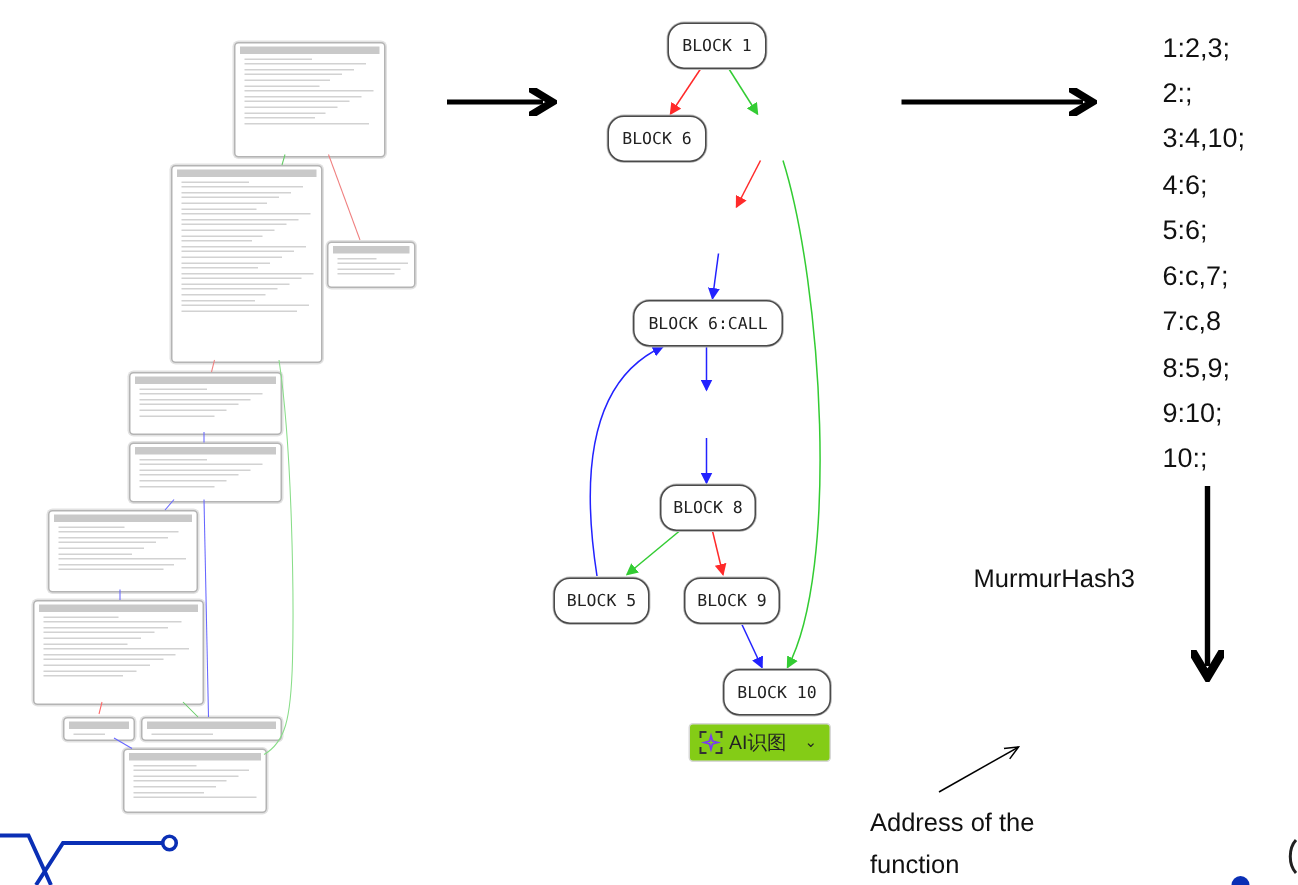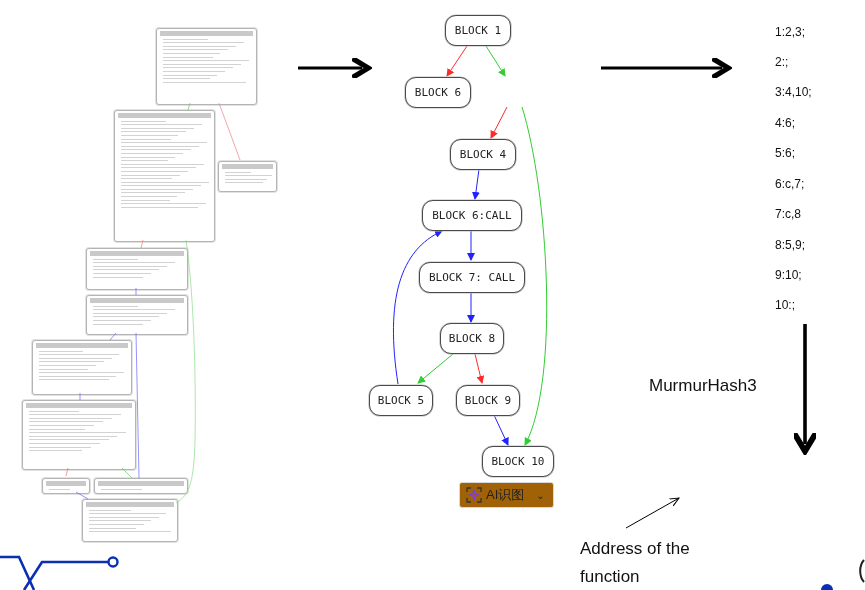--- a/index.html
+++ b/index.html
@@ -2,23 +2,23 @@
 <html><head>
 <meta charset="utf-8">
 <style>
   html, body { margin: 0; padding: 0; background: #ffffff; }
   body { width: 865px; height: 590px; position: relative; overflow: hidden; font-family: "Liberation Sans", sans-serif; }
   #stage { position: absolute; left: 0; top: 0; width: 798px; height: 590px; }
   .asm-block { position: absolute; background: #fff; border: 1px solid #b4b4b4; border-radius: 3px; box-shadow: 0 0 0 1px #e2e2e2; overflow: hidden; }
   .asm-head { height: 5px; margin: 2px 3px 1px 3px; background: #c9c9c9; }
   .asm-line { height: 1px; margin: 2.6px 6px 2.6px 6px; background: #d2d2d2; }
   .node { position: absolute; border: 1.3px solid #4a4a4a; border-radius: 11px; background: #fff; display: flex; align-items: center; justify-content: center; font-family: "DejaVu Sans Mono", monospace; font-size: 11px; color: #222; box-shadow: 0 0 0 0.6px #bbb; white-space: pre; }
-  .adj { position: absolute; left: 775px; font-family: "Liberation Sans", sans-serif; font-size: 12px; color: #111; line-height: 20px; }
+  .adj { position: absolute; left: 775px; font-family: "Liberation Sans", sans-serif; font-size: 18px; color: #111; line-height: 20px; }
   .label { position: absolute; font-family: "Liberation Sans", sans-serif; color: #111; }
-  .ai-btn { position: absolute; left: 459px; top: 482px; width: 95px; height: 26px; border: 1px solid #d8d8d8; border-radius: 3px; background: #a16207; display: flex; align-items: center; font-size: 13px; color: #222; box-sizing: border-box; padding-left: 6px; }
+  .ai-btn { position: absolute; left: 459px; top: 482px; width: 95px; height: 26px; border: 1px solid #d8d8d8; border-radius: 3px; background: #84cc16; display: flex; align-items: center; font-size: 13px; color: #222; box-sizing: border-box; padding-left: 6px; }
   .ai-btn .ai-icon { width: 16px; height: 16px; margin-right: 4px; }
   .ai-btn .chev { margin-left: 12px; font-size: 10px; }
 </style>
 </head>
 <body>
 
 <div id="stage">
 
   <div id="asm-graph">
       <div class="asm-block" style="left: 156px; top: 28px; width: 99px; height: 75px;">
@@ -193,23 +193,21 @@
       <path d="M0,557 L19,557 L34,590" stroke="#0a2fb5" stroke-width="2.6" fill="none"></path>
       <path d="M24,590 L42,562 L108,562" stroke="#0a2fb5" stroke-width="2.6" fill="none"></path>
       <circle cx="113" cy="562" r="4.5" stroke="#0a2fb5" stroke-width="2.4" fill="#fff"></circle>
       <path d="M821,590 a6,6 0 0,1 12,0" fill="#0a2fb5"></path>
       <path d="M864,560 a10,14 0 0,0 0,22" stroke="#222" stroke-width="2" fill="none"></path>
     </g>
   </svg>
 
   <div class="node" style="left:445px;top:15px;width:64px;height:29px;">BLOCK 1</div>
   <div class="node" style="left:405px;top:77px;width:64px;height:29px;">BLOCK 6</div>
-  <div class="node" style="left:450px;top:139px;width:64px;height:29px;">BLOCK 4</div>
   <div class="node" style="left:422px;top:200px;width:98px;height:29px;">BLOCK 6:CALL</div>
-  <div class="node" style="left:419px;top:262px;width:104px;height:29px;">BLOCK 7: CALL</div>
   <div class="node" style="left:440px;top:323px;width:62px;height:29px;">BLOCK 8</div>
   <div class="node" style="left:369px;top:385px;width:62px;height:29px;">BLOCK 5</div>
   <div class="node" style="left:456px;top:385px;width:62px;height:29px;">BLOCK 9</div>
   <div class="node" style="left:482px;top:446px;width:70px;height:29px;">BLOCK 10</div>
 
   <div class="ai-btn">
     <svg class="ai-icon" viewBox="0 0 16 16">
       <path d="M1,5 V1 H5 M11,1 H15 V5 M15,11 V15 H11 M5,15 H1 V11" stroke="#333" stroke-width="1.3" fill="none"></path>
       <path d="M8,3.5 L9,7 L12.5,8 L9,9 L8,12.5 L7,9 L3.5,8 L7,7 Z" fill="none" stroke="#7a3cf0" stroke-width="1.2"></path>
     </svg>

